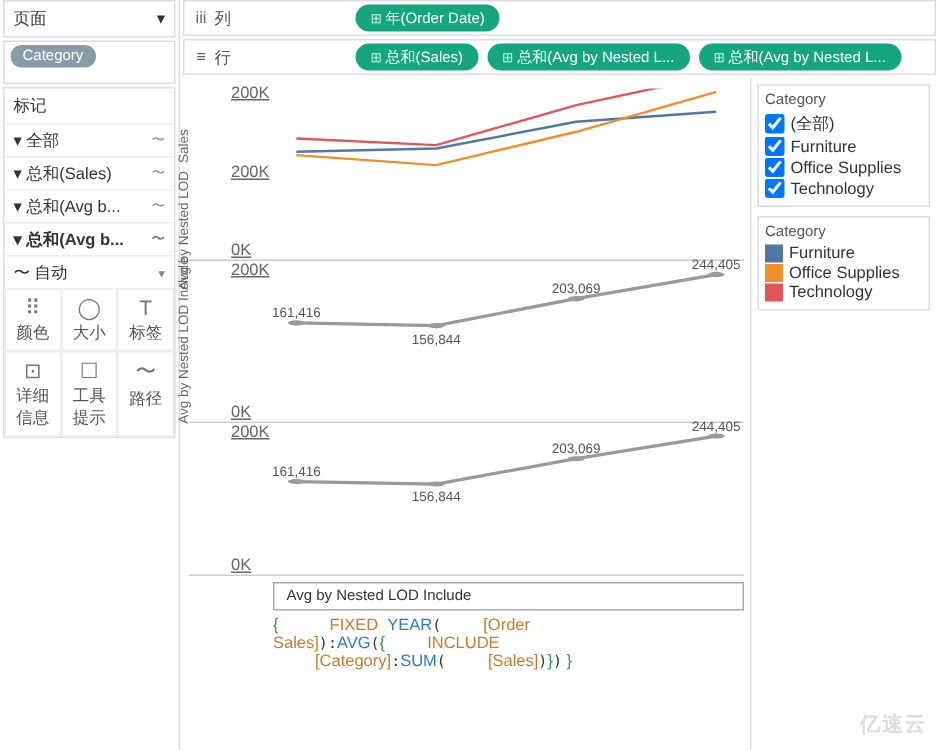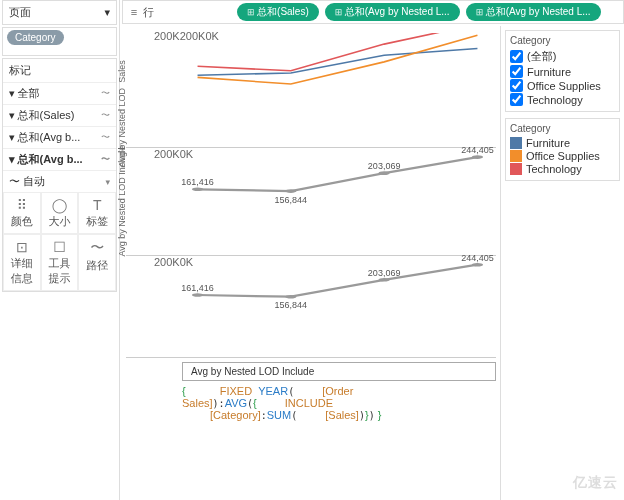--- a/index.html
+++ b/index.html
@@ -18,21 +18,21 @@
 .shelf-icon { width: 18px; text-align: center; color: #666; }
 .shelf-label { width: 18px; color: #555; }
 .pill { background: #15a67d; color: #fff; border-radius: 10px; padding: 2px 10px; font-size: 10px; margin-left: 6px; white-space: nowrap; }
 .pill::before { content: "⊞ "; font-size: 9px; opacity: 0.8; }
 .main { flex: 1; display: flex; flex-direction: column; padding-left: 2px; }
 .viz { flex: 1; display: flex; }
 .chart-area { flex: 1; padding: 4px 4px 0 4px; display: flex; flex-direction: column; }
 .sheet-title { font-size: 16px; color: #666; margin: 2px 0 6px 2px; }
 .chart { position: relative; border-bottom: 1px solid #ccc; }
 .ylab { position: absolute; left: -4px; top: 50%; transform: rotate(-90deg) translateX(50%); transform-origin: left; font-size: 9px; color: #666; white-space: nowrap; }
-.yticks { position: absolute; left: 28px; top: 0; bottom: 0; display: flex; flex-direction: row; justify-content: space-between; font-size: 9px; color: #666; text-align: center; width: 26px; }
+.yticks { position: absolute; left: 28px; top: 0; bottom: 0; display: flex; flex-direction: column; justify-content: space-between; font-size: 9px; color: #666; text-align: left; width: 26px; text-decoration: underline; }
 .plot { position: absolute; left: 56px; right: 3px; top: 3px; bottom: 3px; }
 svg { width: 100%; height: 100%; }
 .dlab { position: absolute; font-size: 9px; color: #555; transform: translate(-50%, -100%); white-space: nowrap; }
 .tooltip-box { border: 1px solid #aaa; padding: 3px 8px; font-size: 10px; display: inline-block; margin: 4px 0 2px 56px; background: #fff; }
 .formula { font-family: Consolas, monospace; font-size: 10px; margin-left: 56px; margin-top: 2px; }
 .formula .kw { color: #c77c2b; padding-left: 28px; }
 .formula .fn { color: #2b7cc7; }
 .formula .br { color: #2b9c4a; }
 .right-col { width: 124px; border-left: 1px solid #ddd; padding: 4px; }
 .rbox { border: 1px solid #ddd; margin-bottom: 6px; padding: 4px; }
@@ -84,20 +84,26 @@
       <div class="mark-cell"><span class="ic">T</span><span>标签</span></div>
       <div class="mark-cell"><span class="ic">⊡</span><span>详细信息</span></div>
       <div class="mark-cell"><span class="ic">☐</span><span>工具提示</span></div>
       <div class="mark-cell"><span class="ic">〜</span><span>路径</span></div>
     </div>
   </div>
 </div>
 
 <div class="main">
   <div class="shelf-bar">
+    <span class="shelf-icon">iii</span>
+    <span class="shelf-label">列</span>
+    <span style="width:70px"></span>
+    <span class="pill">年(Order Date)</span>
+  </div>
+  <div class="shelf-bar">
     <span class="shelf-icon">≡</span>
     <span class="shelf-label">行</span>
     <span style="width:70px"></span>
     <span class="pill">总和(Sales)</span>
     <span class="pill">总和(Avg by Nested L...</span>
     <span class="pill">总和(Avg by Nested L...</span>
   </div>
 
   <div class="viz">
     <div class="chart-area">

